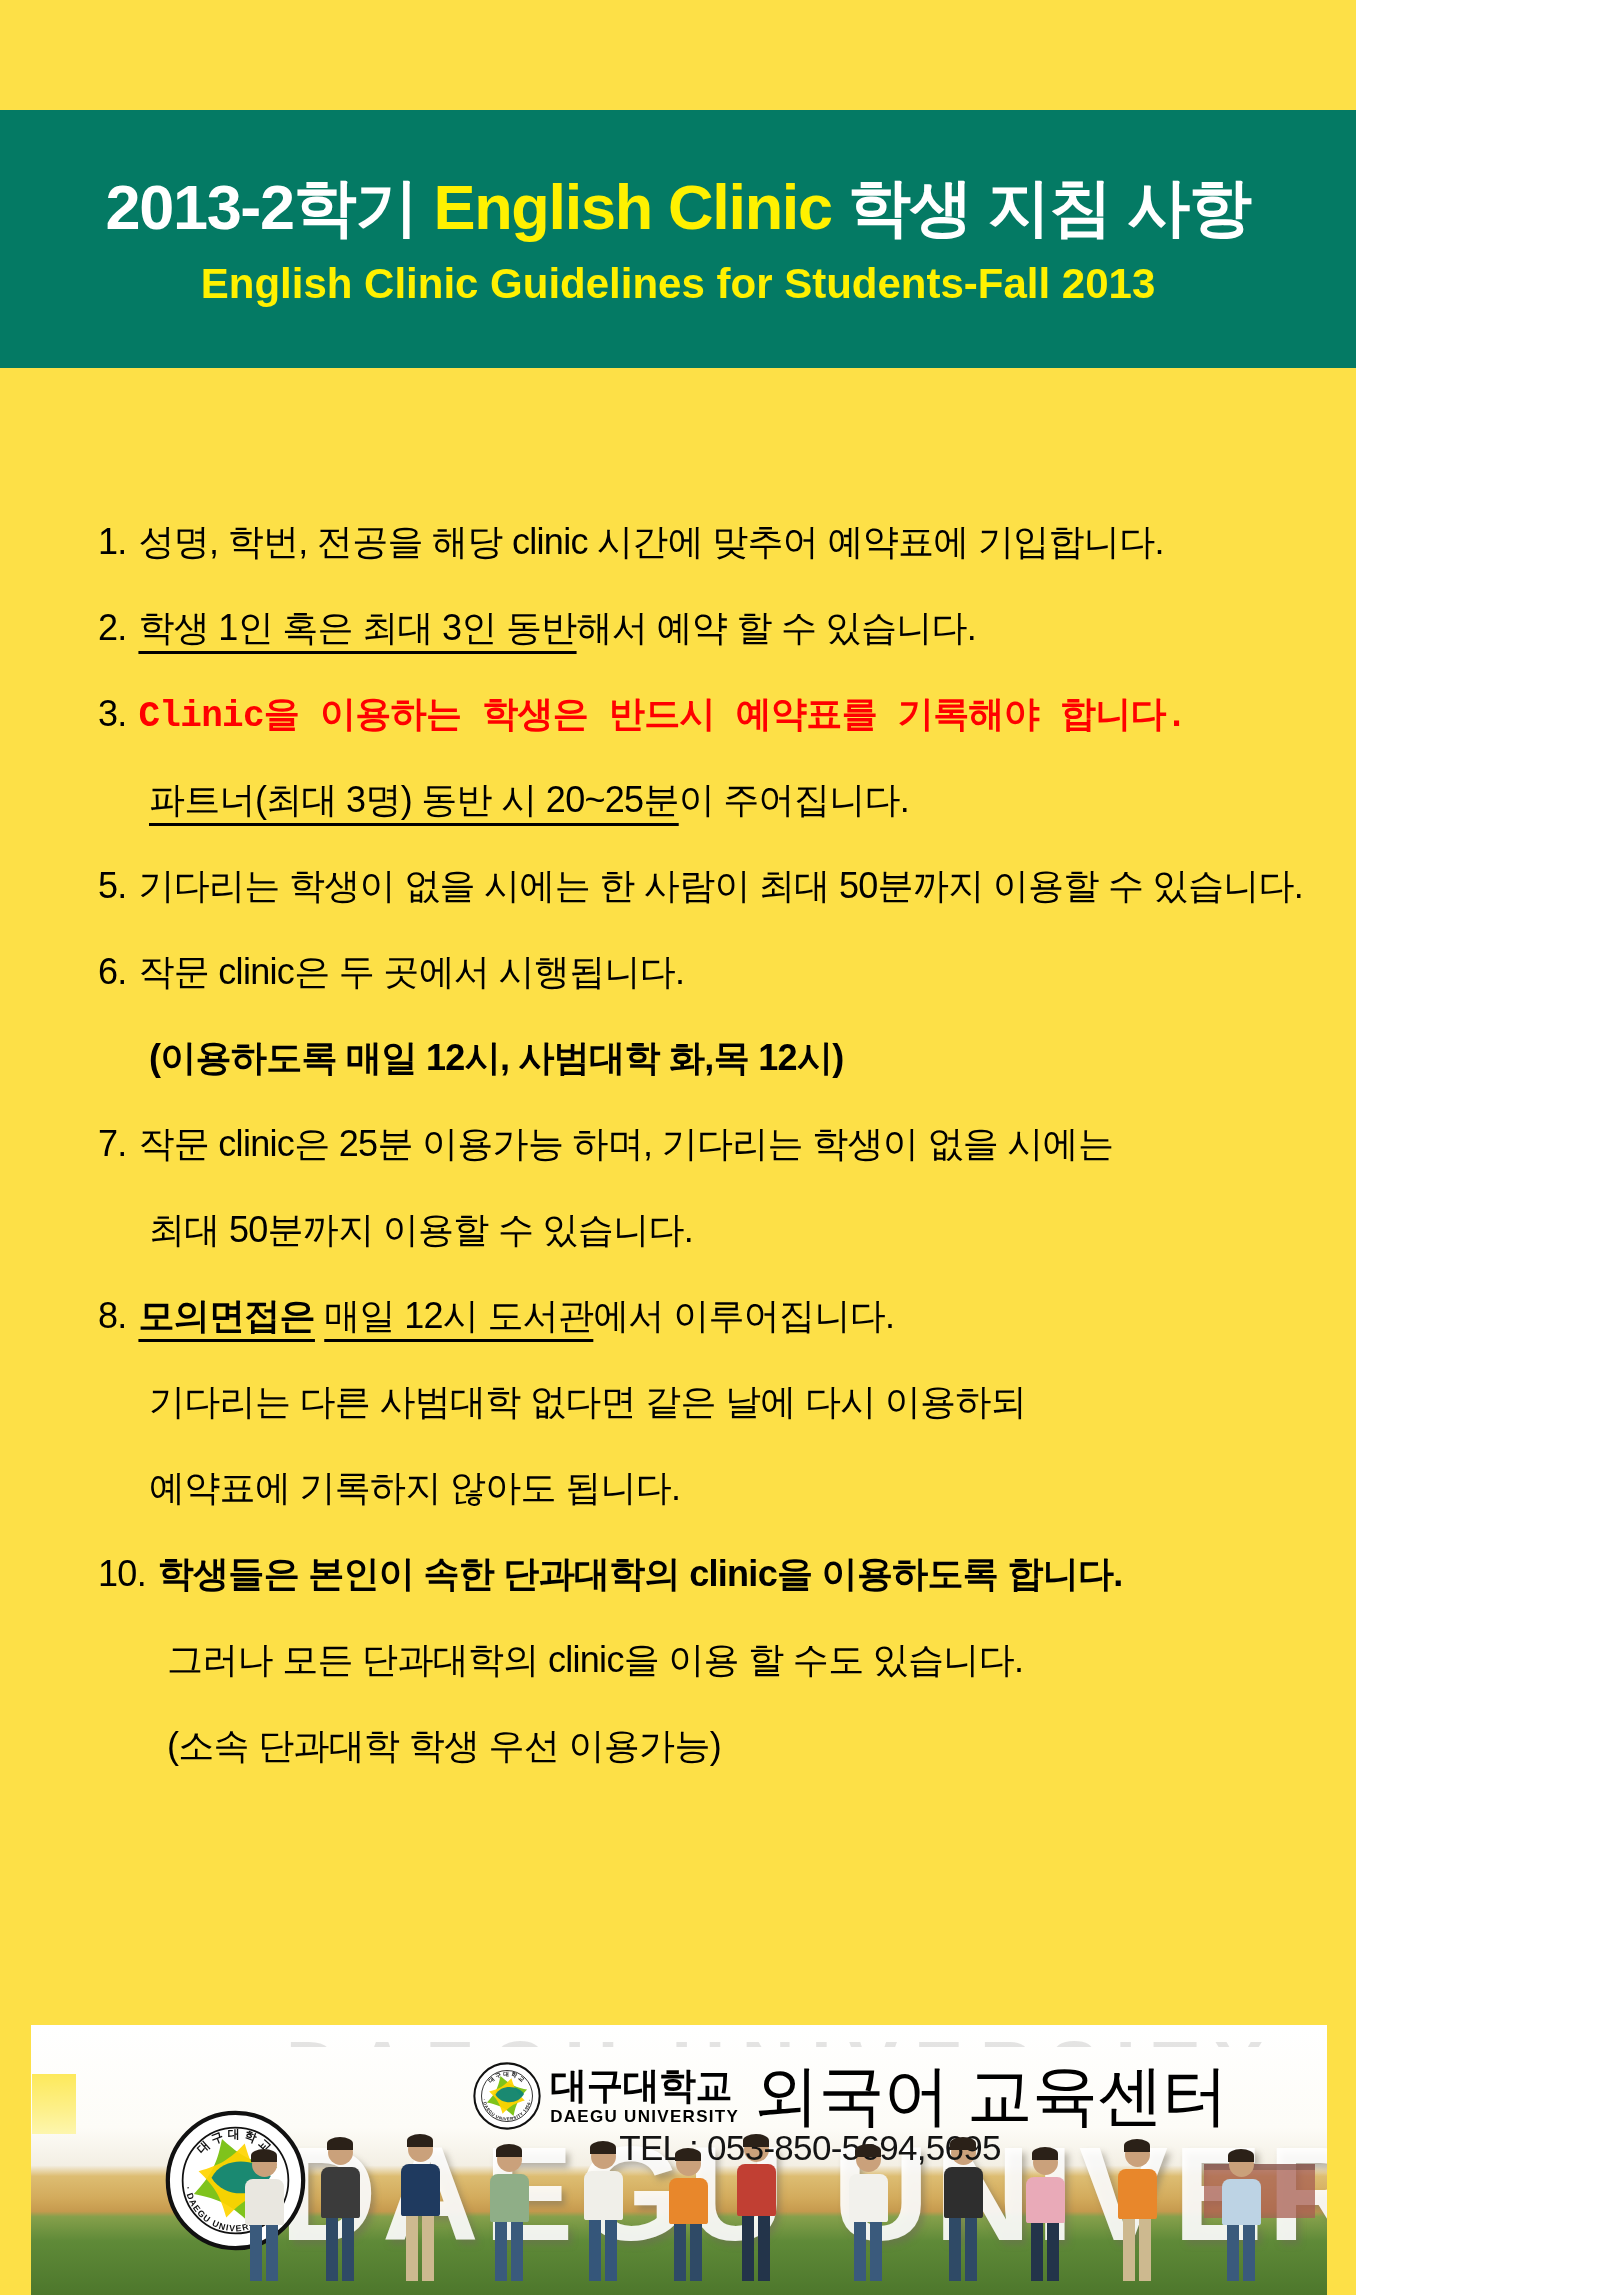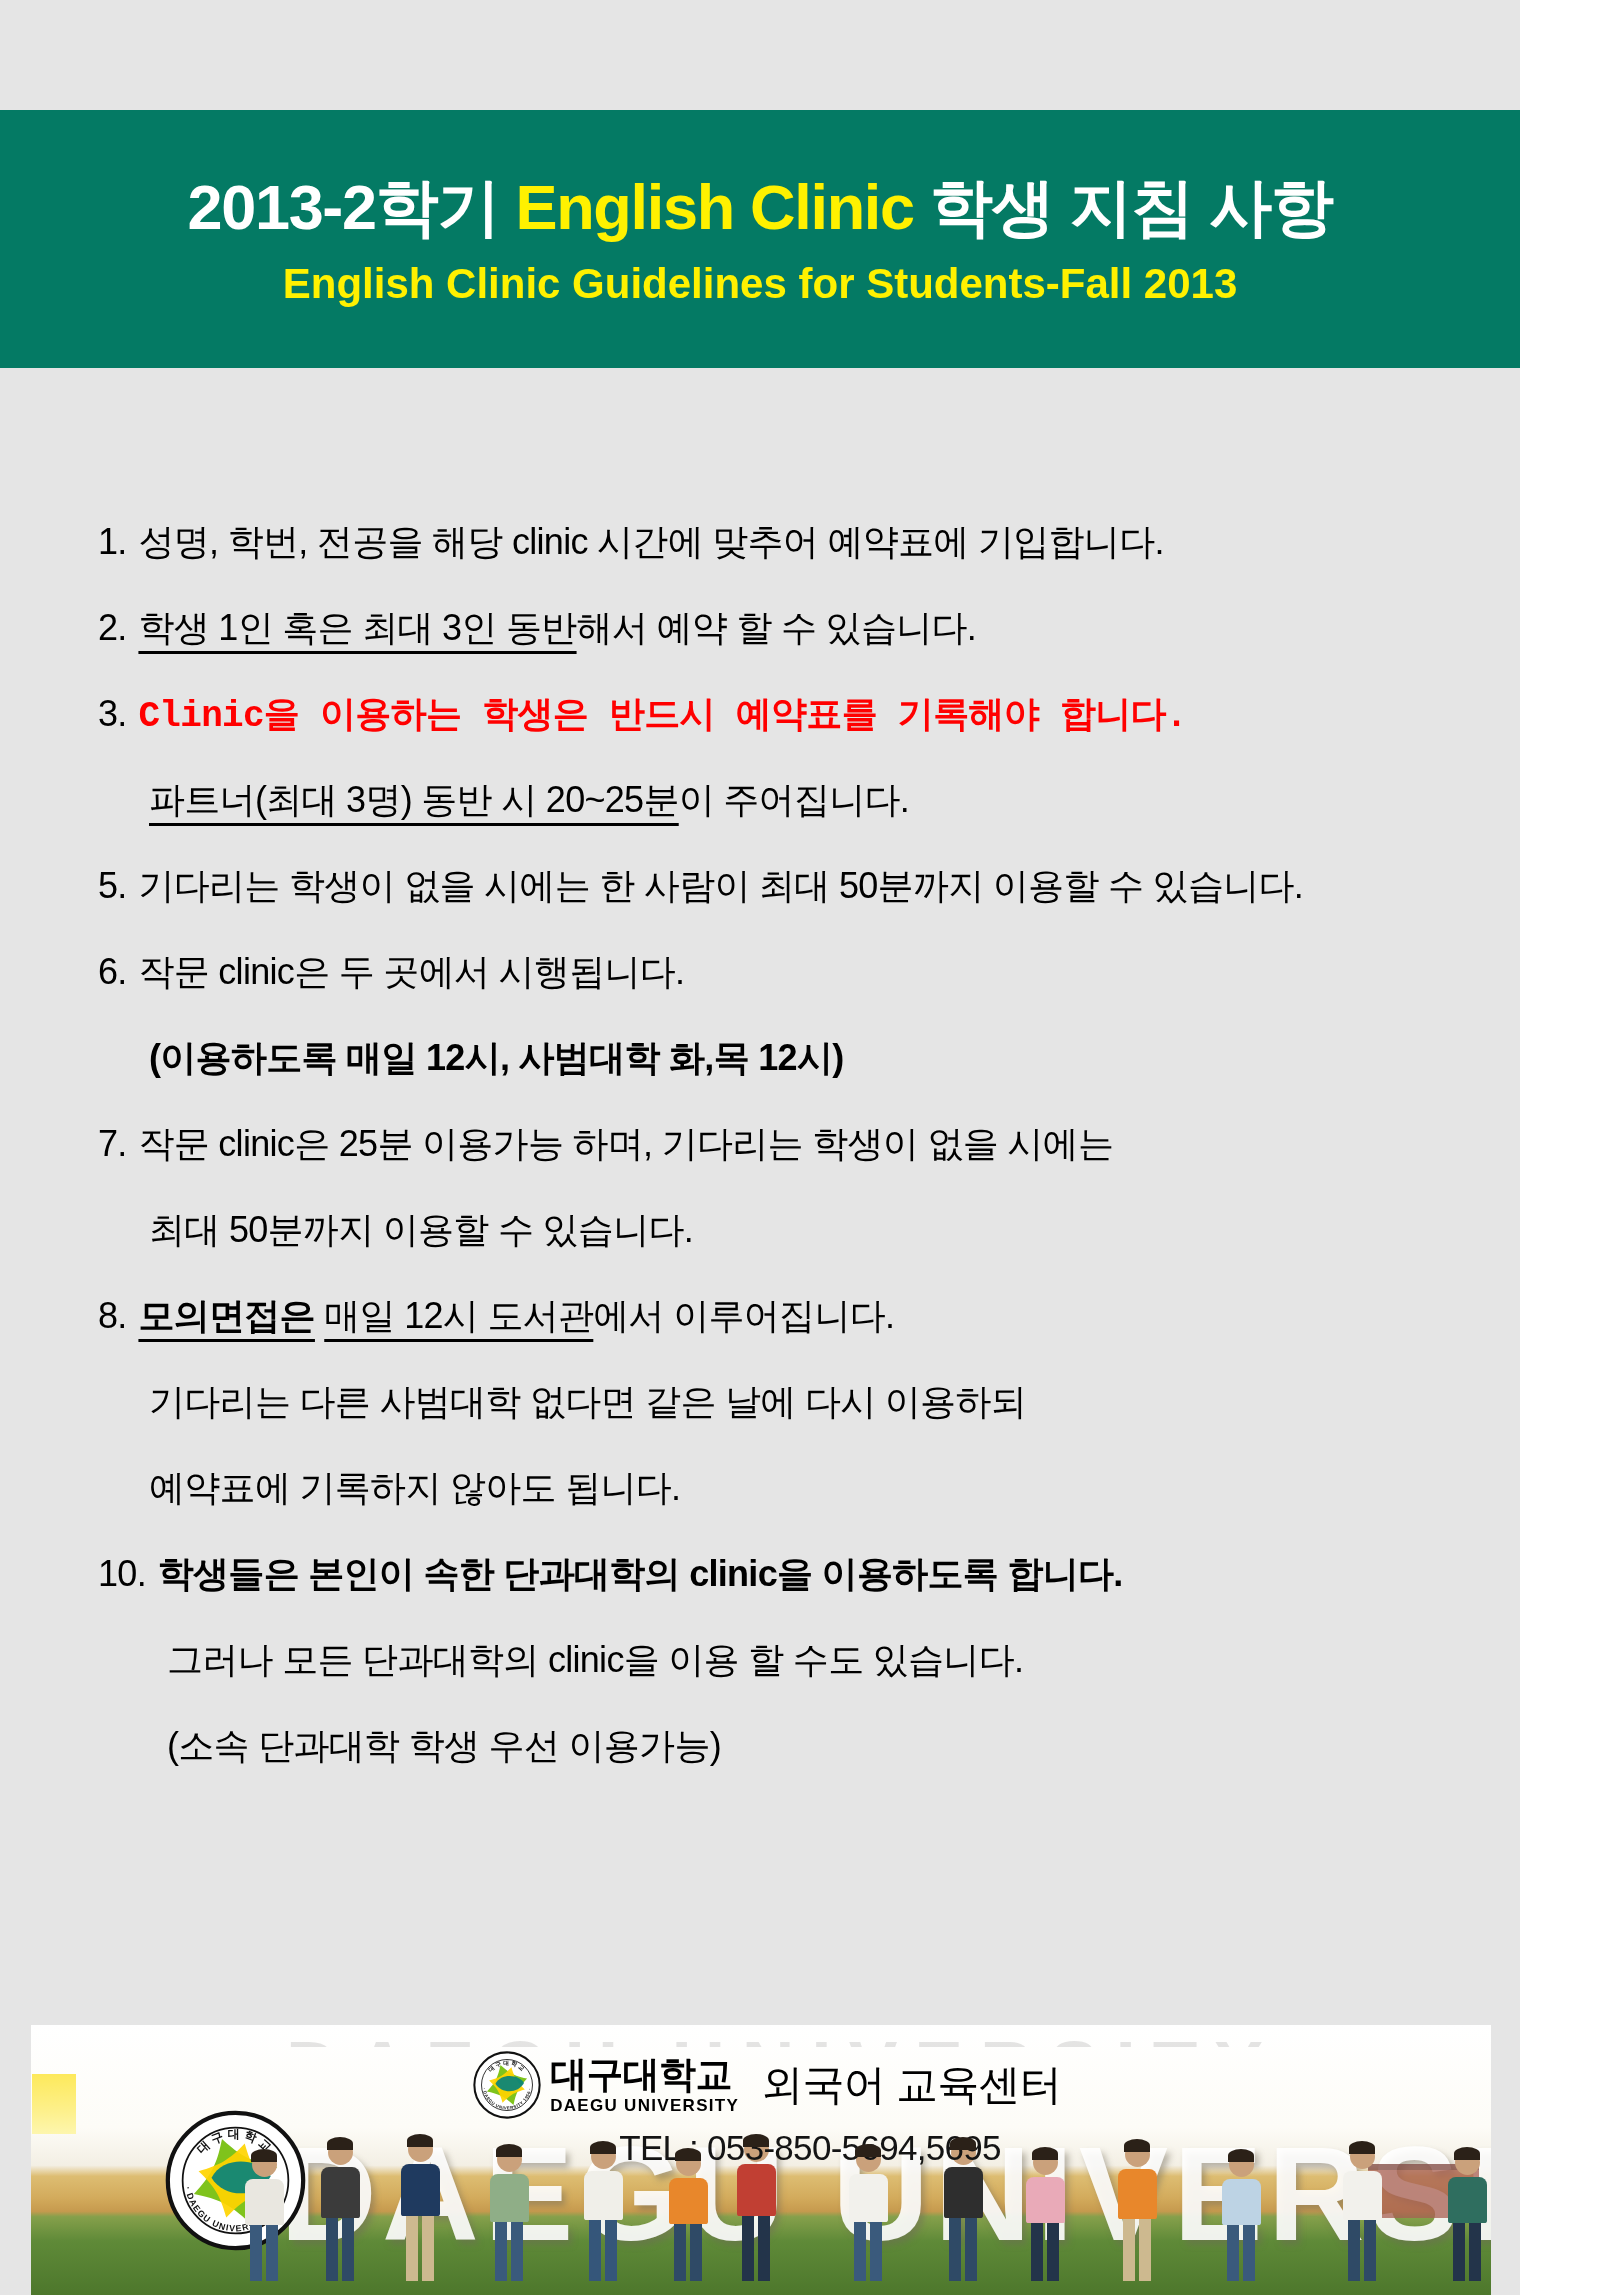--- a/index.html
+++ b/index.html
@@ -1,16 +1,16 @@
 <!DOCTYPE html>
 <html style="font-size:10.5px"><head>
 <meta charset="utf-8">
 <style>
   html,body{margin:0;padding:0;background:#fff;}
-  #page{position:relative;width:1520px;height:2295px;background:#e5e5e5;overflow:hidden;
+  #page{position:relative;width:1356px;height:2295px;background:#fde047;overflow:hidden;
         font-family:"Liberation Sans","DejaVu Sans",sans-serif;color:#000;}
 
   
   #banner{position:absolute;left:0;right:0;top:110px;height:258px;text-align:center;}
   #banner .title{margin-top:55px;font-size:63px;font-weight:bold;letter-spacing:-1.3px;white-space:nowrap;}
   #banner .subtitle{margin-top:9.2px;font-size:42px;font-weight:bold;letter-spacing:0;}
   .t-white{color:#ffffff;}
   .t-yellow{}
 
   
@@ -43,21 +43,21 @@
   .p-head{width:25px;height:25px;border-radius:50%;background:#caa17b;margin:-9.2px auto 0;}
   .p-torso{width:39px;border-radius:7.9px 7.9px 2.6px 2.6px;margin:1.3px auto 0;}
   .p-legs{display:flex;gap:3.9px;justify-content:center;margin-top:0;}
   .p-leg{width:12.4px;}
 
   #logo-block{position:absolute;left:442px;top:26px;display:flex;align-items:center;}
   #small-seal{width:68px;height:68px;flex:0 0 auto;}
   #logo-names{margin-left:9.2px;line-height:1;}
   .logo-ko{font-size:37px;font-weight:bold;letter-spacing:-0.7px;}
   .logo-en{font-size:17px;font-weight:bold;letter-spacing:1.3px;margin-top:3.9px;}
-  .center-name{font-size:42px;letter-spacing:-0.7px;margin-left:22px;white-space:nowrap;}
+  .center-name{font-size:66px;letter-spacing:-0.7px;margin-left:14px;white-space:nowrap;}
   #tel-line{position:absolute;left:550px;top:103px;width:458px;text-align:center;
     font-size:35px;letter-spacing:-0.7px;color:#141414;}
 
   
   #accent-square{position:absolute;left:32px;top:2074px;width:44px;height:60px;
     background:linear-gradient(180deg,#fde95b 0%,#fdf08a 60%,#fdf6ae 100%);}
 </style>
 </head>
 <body>
 

